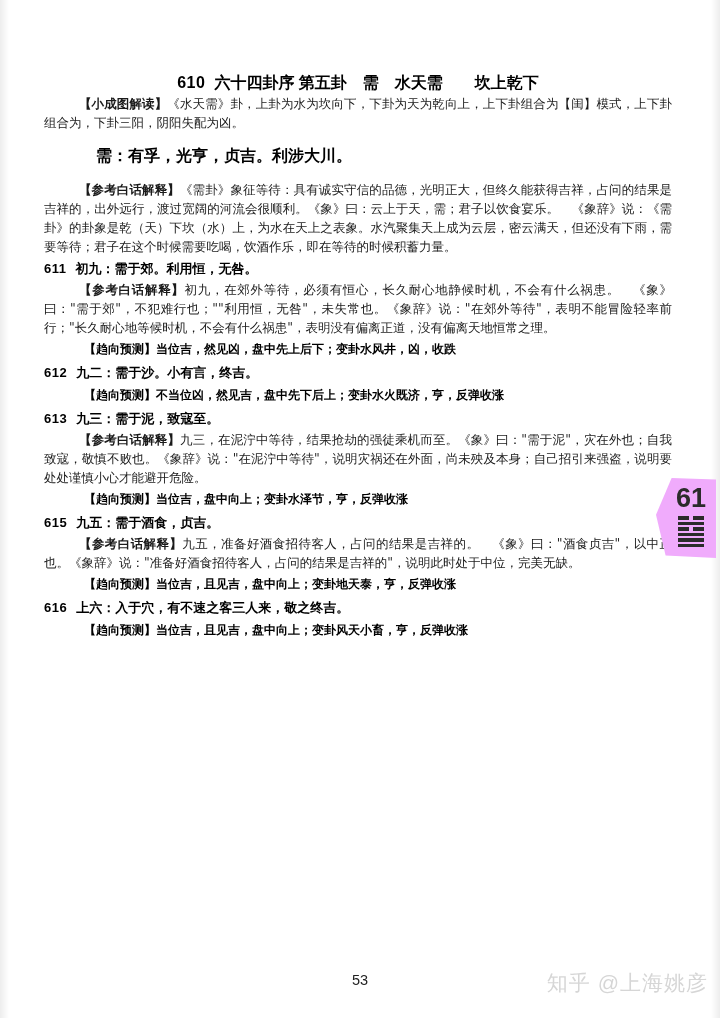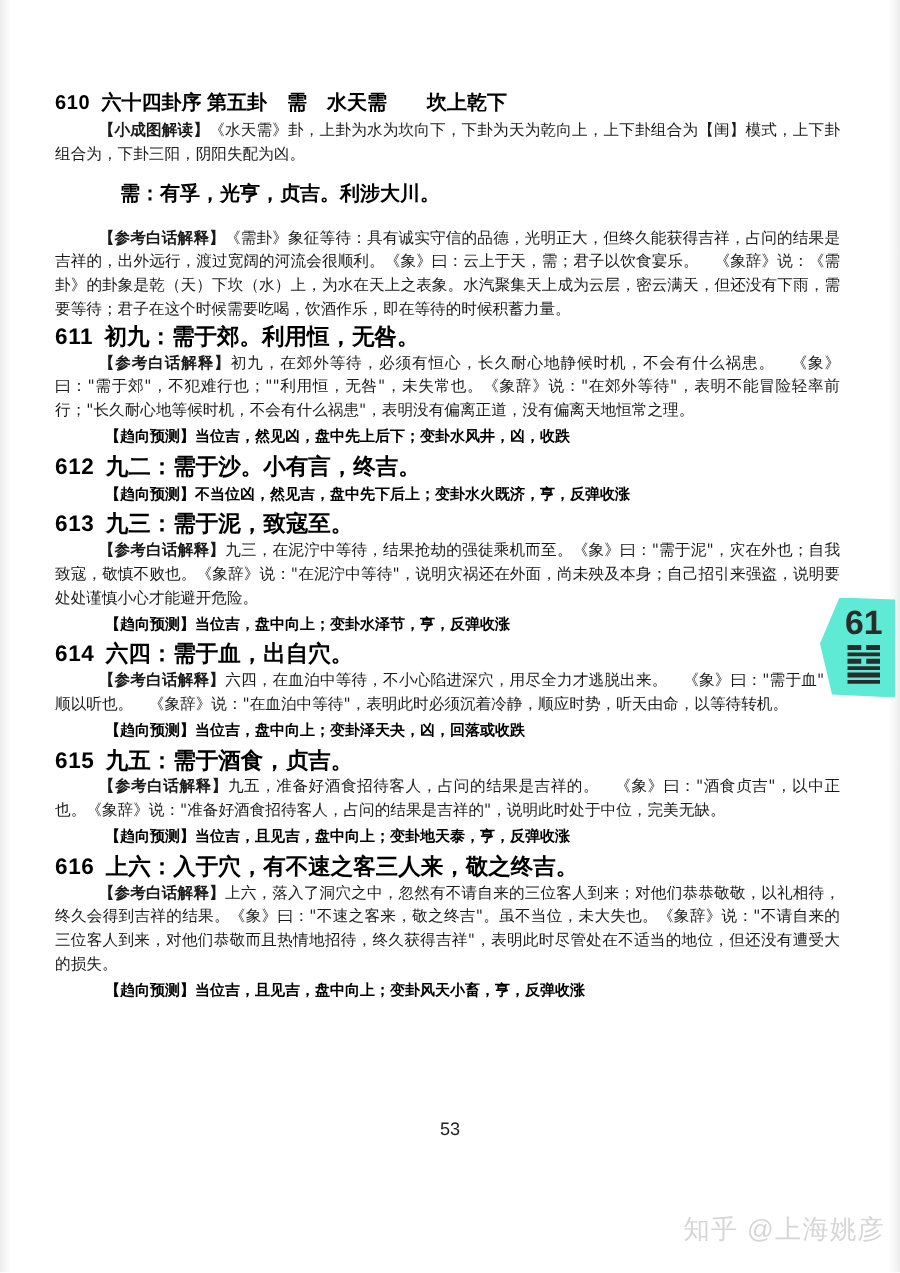--- a/index.html
+++ b/index.html
@@ -17,26 +17,26 @@
   .page-edge.left  { left: 0;  background: linear-gradient(to right, rgba(0,0,0,0.07), rgba(0,0,0,0)); }
   .page-edge.right { right: 0; background: linear-gradient(to left,  rgba(0,0,0,0.07), rgba(0,0,0,0)); }
 
   .content {
     position: absolute; left: 44px; top: 70px; width: 628px;
   }
 
   .sec-head {
     font-family: "Liberation Sans", sans-serif;
     font-weight: bold;
-    font-size: 18px; line-height: 20px;
+    font-size: 13px; line-height: 20px;
     margin: 3px 0 1px 0;
     color: #000;
     white-space: nowrap;
   }
-  .sec-head.main { font-size: 16px; }
+  .sec-head.main { font-size: 16px; text-align: center; }
   .sec-num { margin-right: 9px; letter-spacing: 0.5px; }
 
   .kai {
     font-size: 12.5px; line-height: 19px;
     text-align: justify;
     text-indent: 2.8em;
     margin: 0;
     color: #1a1a1a;
   }
   .kai .lbl { font-weight: bold; }
@@ -53,38 +53,38 @@
     font-weight: bold; font-size: 12px; line-height: 22px;
     padding-left: 40px; margin: 1px 0 1px 0;
     color: #000;
     white-space: nowrap;
   }
 
   
   .tab {
     position: absolute; right: 4px; top: 478px;
     width: 60px; height: 80px;
-    background: #5eead4;
+    background: #f0abfc;
     clip-path: polygon(26% 0%, 100% 2%, 100% 100%, 16% 97%, 0% 46%);
     text-align: center;
   }
   .tab-num {
     font-family: "Liberation Sans", sans-serif;
     font-weight: bold; font-size: 27px; line-height: 30px;
     color: #2b2b2b;
     margin: 5px 0 0 10px;
   }
   .hexagram { width: 26px; margin: 3px 0 0 22px; }
   .hex-row { height: 3.5px; margin: 2px 0; }
   .hex-row.solid { background: #2b2b2b; }
   .hex-row.broken { display: flex; justify-content: space-between; background: transparent; }
   .hex-row.broken span { display: block; width: 11px; height: 3.5px; background: #2b2b2b; }
 
   .page-num {
-    position: absolute; top: 896px; left: 0; width: 100%;
+    position: absolute; top: 972px; left: 0; width: 100%;
     text-align: center;
     font-family: "Liberation Sans", sans-serif;
     font-size: 14.5px; color: #222;
   }
   .watermark {
     position: absolute; top: 969px; right: 12px;
     font-family: "Liberation Sans", sans-serif;
     font-size: 21px; letter-spacing: 1px;
     color: #d6d6d6;
     text-shadow: 1px 1px 0 rgba(255,255,255,0.9);
@@ -131,47 +131,35 @@
   <div>
     <div class="sec-head">
       <span class="sec-num">613</span><span>九三：需于泥，致寇至。</span>
     </div>
     <p class="kai">
       <span class="lbl">【参考白话解释】</span><span>九三，在泥泞中等待，结果抢劫的强徒乘机而至。《象》曰："需于泥"，灾在外也；自我致寇，敬慎不败也。《象辞》说："在泥泞中等待"，说明灾祸还在外面，尚未殃及本身；自己招引来强盗，说明要处处谨慎小心才能避开危险。</span>
     </p>
     <p class="prediction">【趋向预测】当位吉，盘中向上；变卦水泽节，亨，反弹收涨</p>
   </div>
 
-  <div>
-    <div class="sec-head">
-      <span class="sec-num">614</span><span>六四：需于血，出自穴。</span>
-    </div>
-    <p class="kai">
-      <span class="lbl">【参考白话解释】</span><span>六四，在血泊中等待，不小心陷进深穴，用尽全力才逃脱出来。　《象》曰："需于血"，顺以听也。　《象辞》说："在血泊中等待"，表明此时必须沉着冷静，顺应时势，听天由命，以等待转机。</span>
-    </p>
-    <p class="prediction">【趋向预测】当位吉，盘中向上；变卦泽天夬，凶，回落或收跌</p>
-  </div>
 
   <div>
     <div class="sec-head">
       <span class="sec-num">615</span><span>九五：需于酒食，贞吉。</span>
     </div>
     <p class="kai">
       <span class="lbl">【参考白话解释】</span><span>九五，准备好酒食招待客人，占问的结果是吉祥的。　《象》曰："酒食贞吉"，以中正也。《象辞》说："准备好酒食招待客人，占问的结果是吉祥的"，说明此时处于中位，完美无缺。</span>
     </p>
     <p class="prediction">【趋向预测】当位吉，且见吉，盘中向上；变卦地天泰，亨，反弹收涨</p>
   </div>
 
   <div>
     <div class="sec-head">
       <span class="sec-num">616</span><span>上六：入于穴，有不速之客三人来，敬之终吉。</span>
     </div>
-    <p class="kai">
-      <span class="lbl">【参考白话解释】</span><span>上六，落入了洞穴之中，忽然有不请自来的三位客人到来；对他们恭恭敬敬，以礼相待，终久会得到吉祥的结果。《象》曰："不速之客来，敬之终吉"。虽不当位，未大失也。《象辞》说："不请自来的三位客人到来，对他们恭敬而且热情地招待，终久获得吉祥"，表明此时尽管处在不适当的地位，但还没有遭受大的损失。</span>
-    </p>
     <p class="prediction">【趋向预测】当位吉，且见吉，盘中向上；变卦风天小畜，亨，反弹收涨</p>
   </div>
 
 </div>
 
 <div class="tab">
   <div class="tab-num">61</div>
   <div class="hexagram">
       <div class="hex-row broken">
         <span></span>

